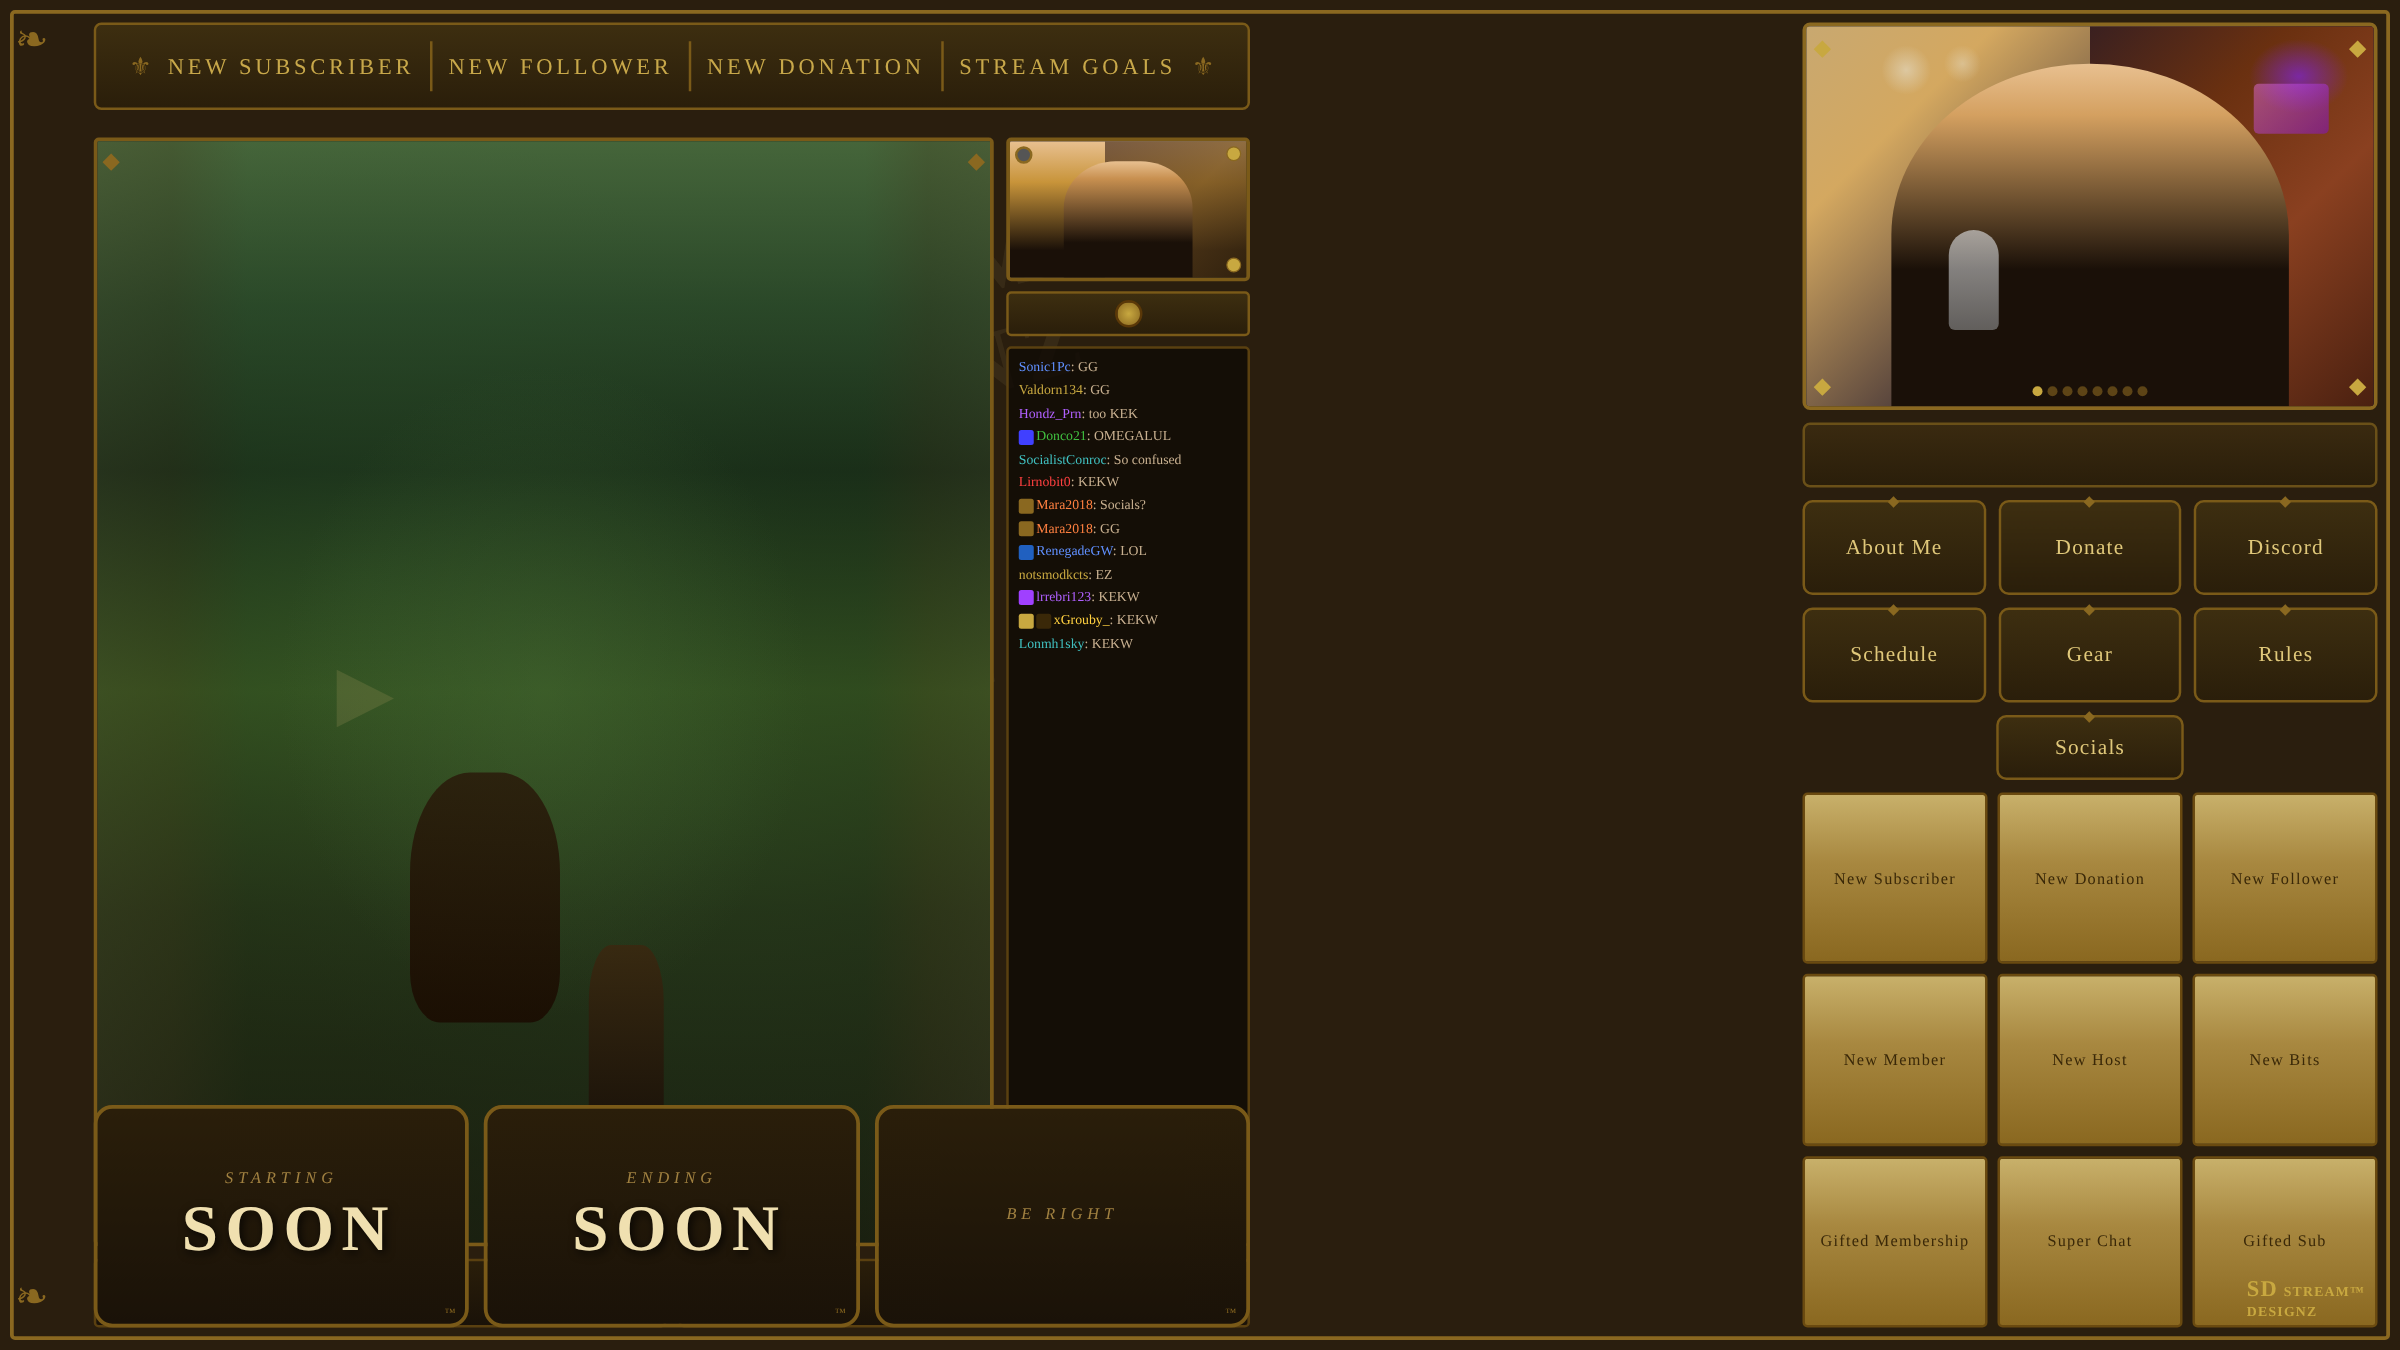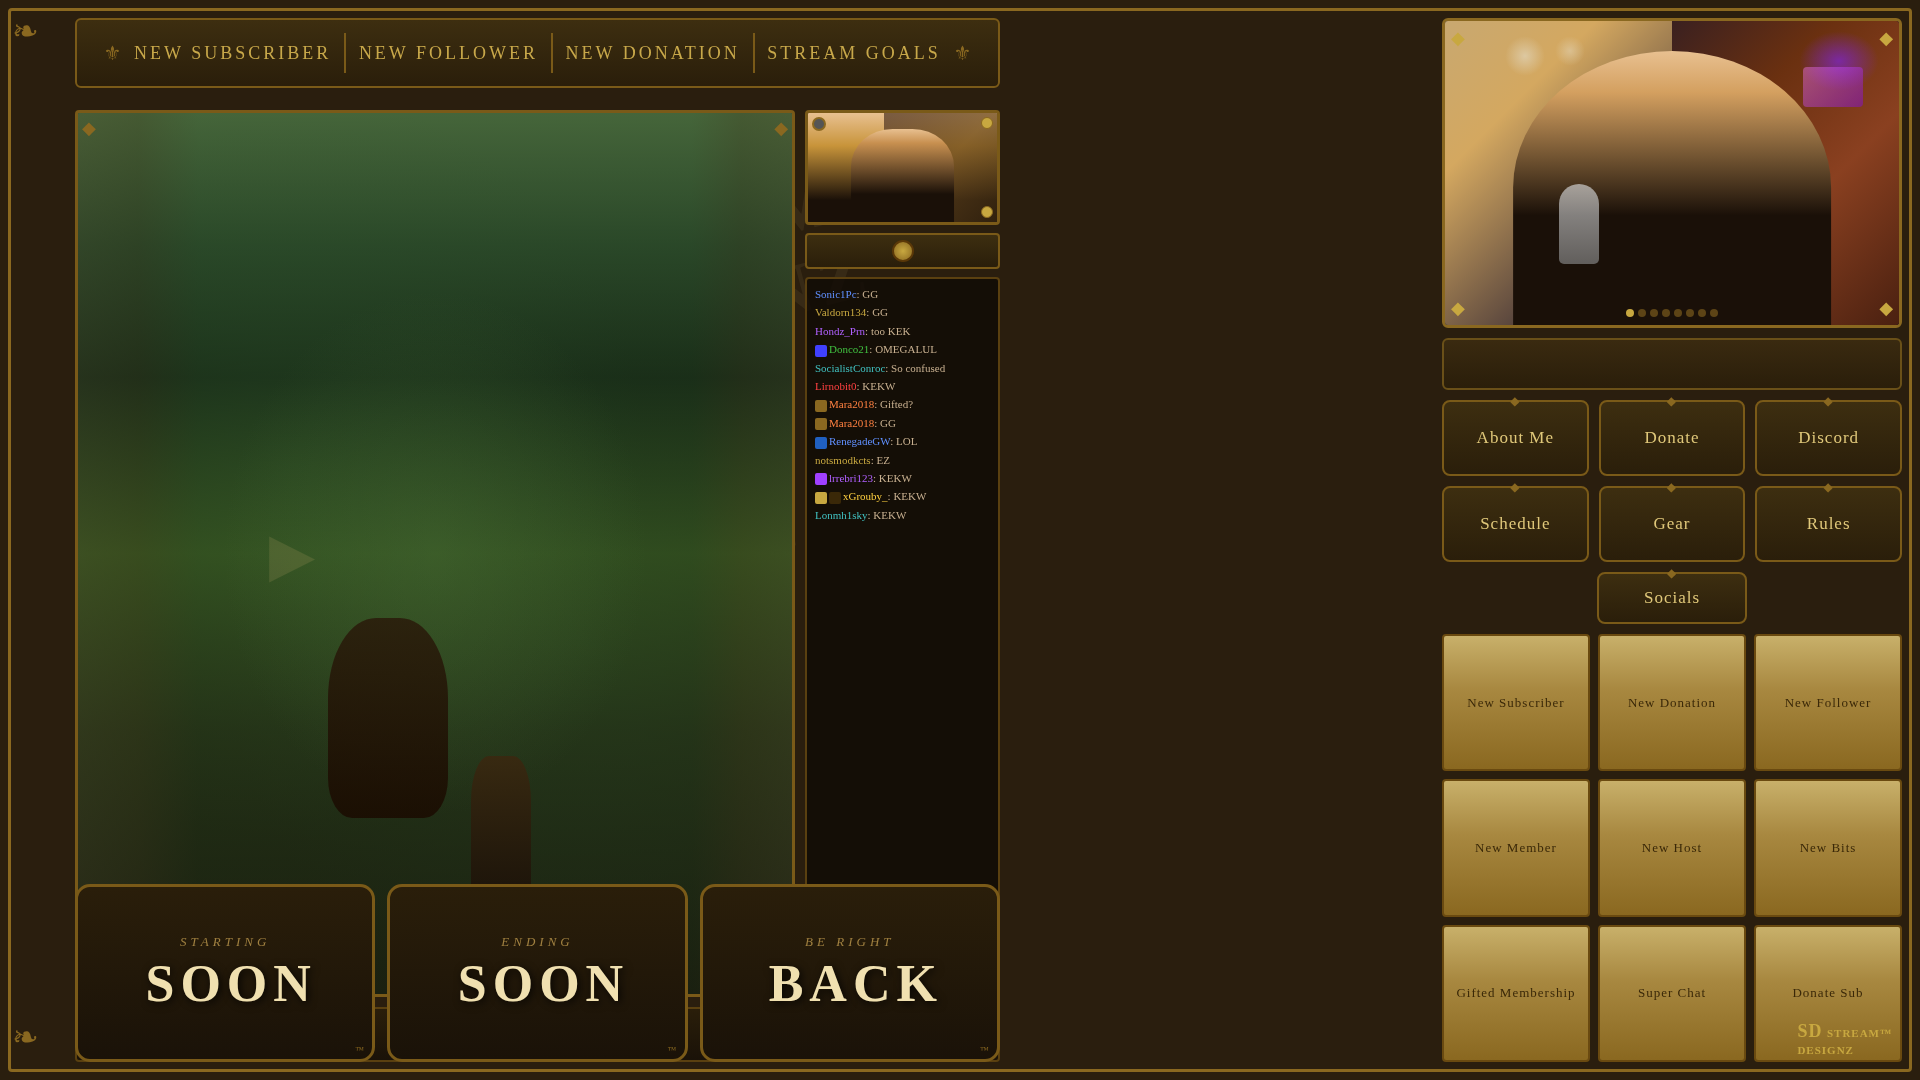--- a/index.html
+++ b/index.html
@@ -606,21 +606,21 @@
           <div class="chat-line">
             <span class="chat-badge" style="background:#4040ff;"></span><span class="chat-user green">Donco21</span><span>: OMEGALUL</span>
           </div>
           <div class="chat-line">
             <span class="chat-user teal">SocialistConroc</span><span>: So confused</span>
           </div>
           <div class="chat-line">
             <span class="chat-user red">Lirnobit0</span><span>: KEKW</span>
           </div>
           <div class="chat-line">
-            <span class="chat-badge" style="background:#8a6820;"></span><span class="chat-user orange">Mara2018</span><span>: Gifted?</span>
+            <span class="chat-badge" style="background:#8a6820;"></span><span class="chat-user orange">Mara2018</span><span>: Socials?</span>
           </div>
           <div class="chat-line">
             <span class="chat-badge" style="background:#8a6820;"></span><span class="chat-user orange">Mara2018</span><span>: GG</span>
           </div>
           <div class="chat-line">
             <span class="chat-badge" style="background:#2060c0;"></span><span class="chat-user blue">RenegadeGW</span><span>: LOL</span>
           </div>
           <div class="chat-line">
             <span class="chat-user gold">notsmodkcts</span><span>: EZ</span>
           </div>
@@ -652,21 +652,20 @@
     </div>
 
     <div class="scene-card">
       <span class="scene-label-top">ENDING</span>
       <span class="scene-label-main">SOON</span>
       <span class="scene-watermark tm">™</span>
     </div>
 
     <div class="scene-card">
       <span class="scene-label-top">BE RIGHT</span>
-      <span class="scene-label-main">BACK</span>
       <span class="scene-watermark tm">™</span>
     </div>
   </div>
 
   <div class="right-panel">
 
     <div class="webcam-main">
       <div class="webcam-main-bg">
 
         <div class="webcam-room-bg"></div>
@@ -722,21 +721,21 @@
       <div class="alert-panel">New Subscriber</div>
       <div class="alert-panel">New Donation</div>
       <div class="alert-panel">New Follower</div>
 
       <div class="alert-panel">New Member</div>
       <div class="alert-panel">New Host</div>
       <div class="alert-panel">New Bits</div>
 
       <div class="alert-panel">Gifted Membership</div>
       <div class="alert-panel">Super Chat</div>
-      <div class="alert-panel">Donate Sub</div>
+      <div class="alert-panel">Gifted Sub</div>
     </div>
 
   </div>
 
   <div class="sd-logo">
     <span style="font-size:18px;font-weight:bold;">SD</span>
     <span style="font-size:11px;letter-spacing:1px;"> STREAM™<br>DESIGNZ</span>
   </div>
 
 </div>

